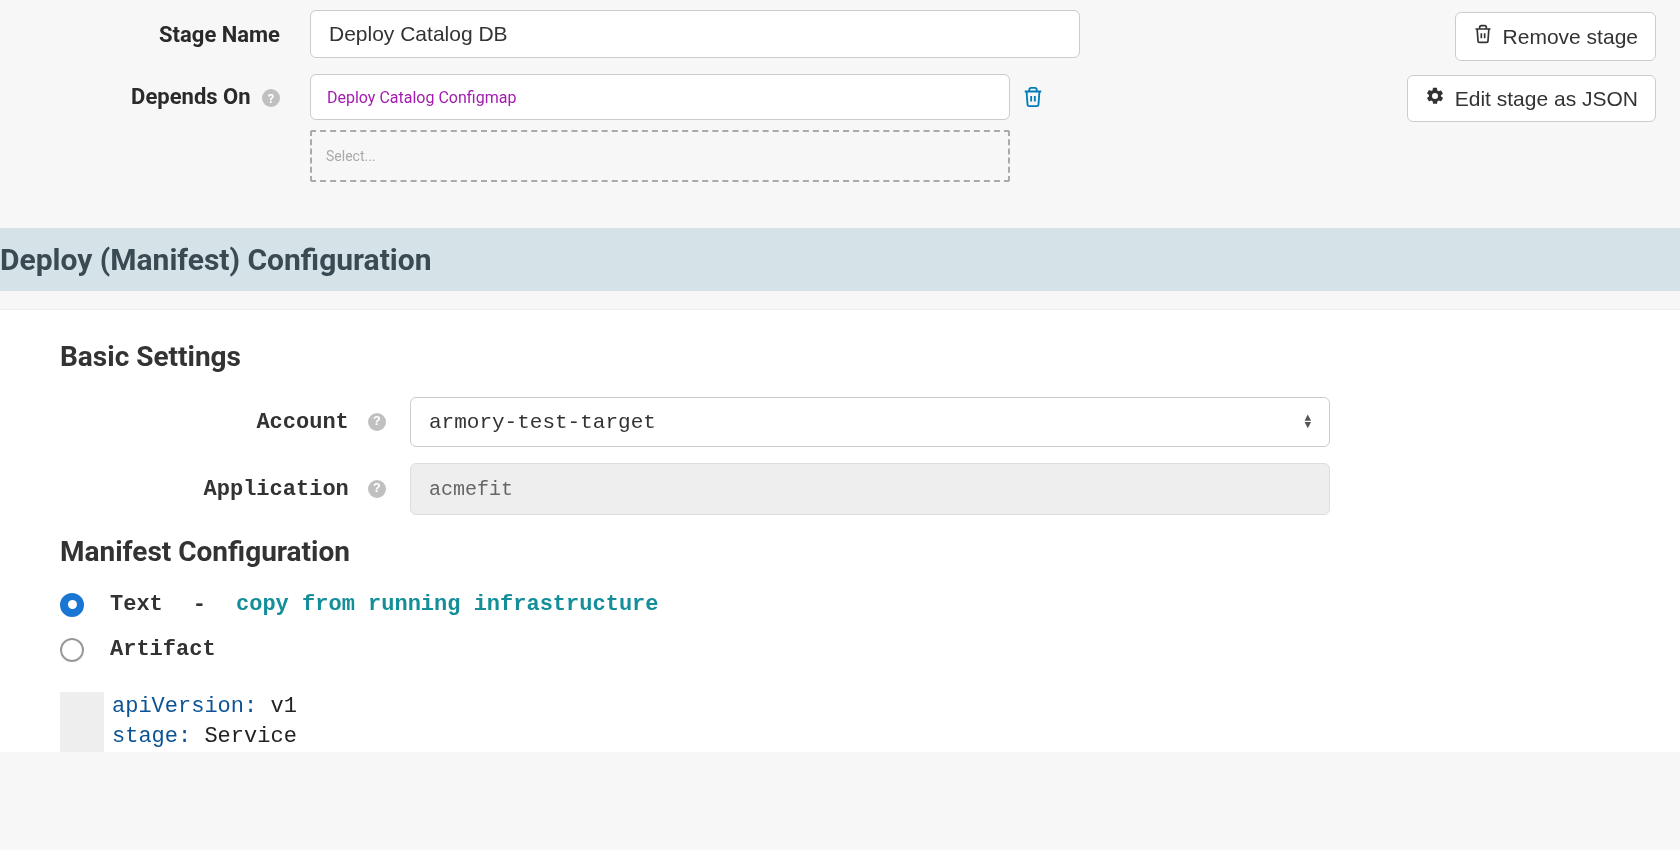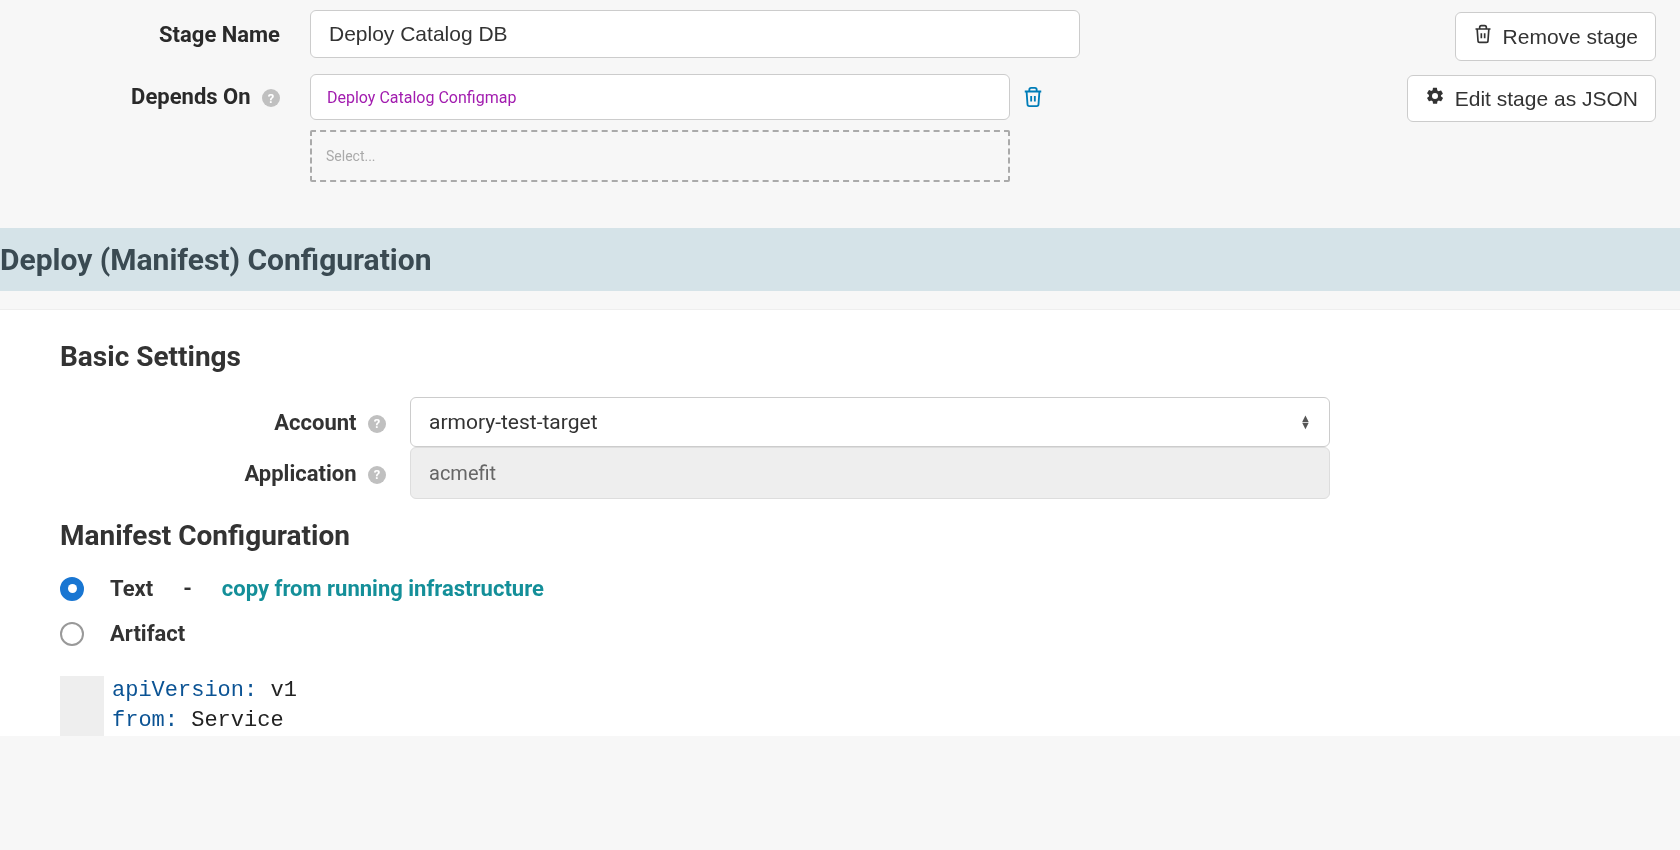--- a/index.html
+++ b/index.html
@@ -131,20 +131,22 @@
     }
     .subsection-title {
       font-size: 28px;
       font-weight: 700;
       color: #333;
       margin-bottom: 24px;
     }
     .setting-row {
       display: flex;
       align-items: center;
+      margin-bottom: 16px;
+      font-family: Liberation Mono, monospace;
     }
     .setting-label {
       width: 350px;
       text-align: right;
       font-weight: 700;
       font-size: 22px;
       color: #333;
       padding-right: 24px;
     }
     .select-field {
@@ -345,18 +347,18 @@
   </div>
 
   <div class="code-block">
     <div class="code-gutter"></div>
     <div class="code-content">
       <div>
         <span class="code-key">apiVersion</span><span class="code-colon">:</span>
         <span class="code-value">v1</span>
       </div>
       <div>
-        <span class="code-key">from</span><span class="code-colon">:</span>
+        <span class="code-key">stage</span><span class="code-colon">:</span>
         <span class="code-value">Service</span>
       </div>
     </div>
   </div>
 </div>
 
 </body></html>

